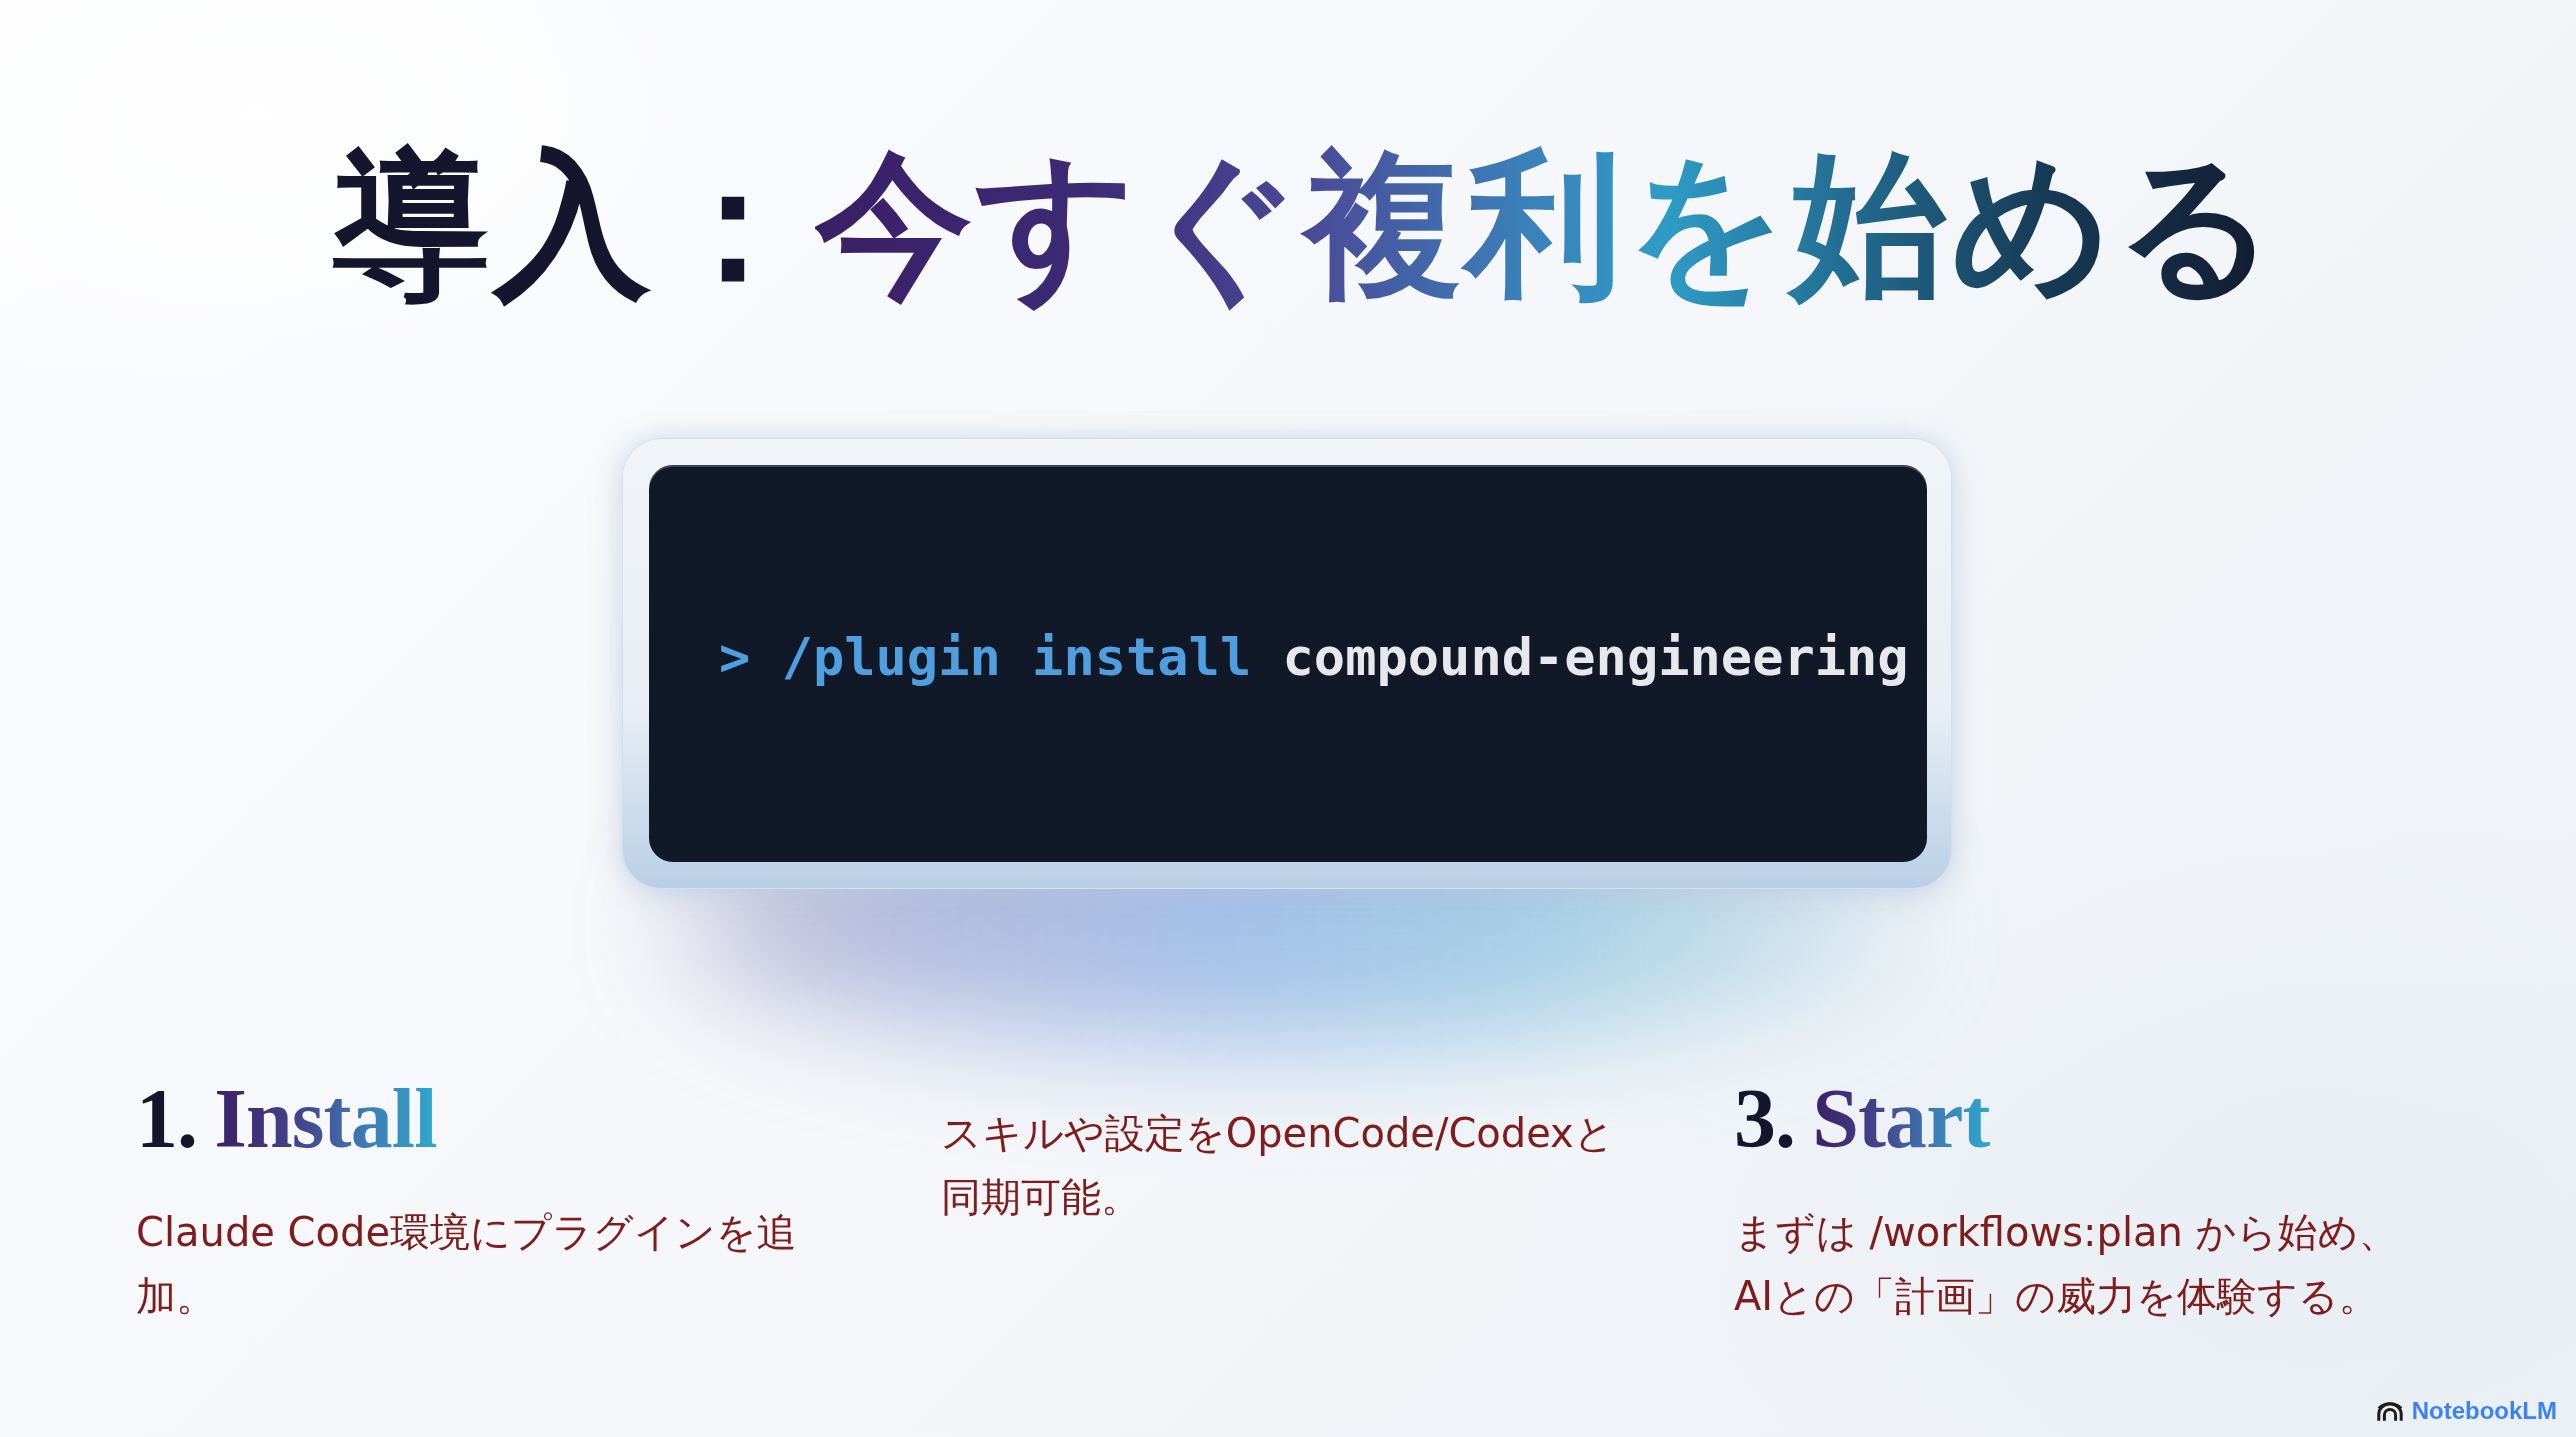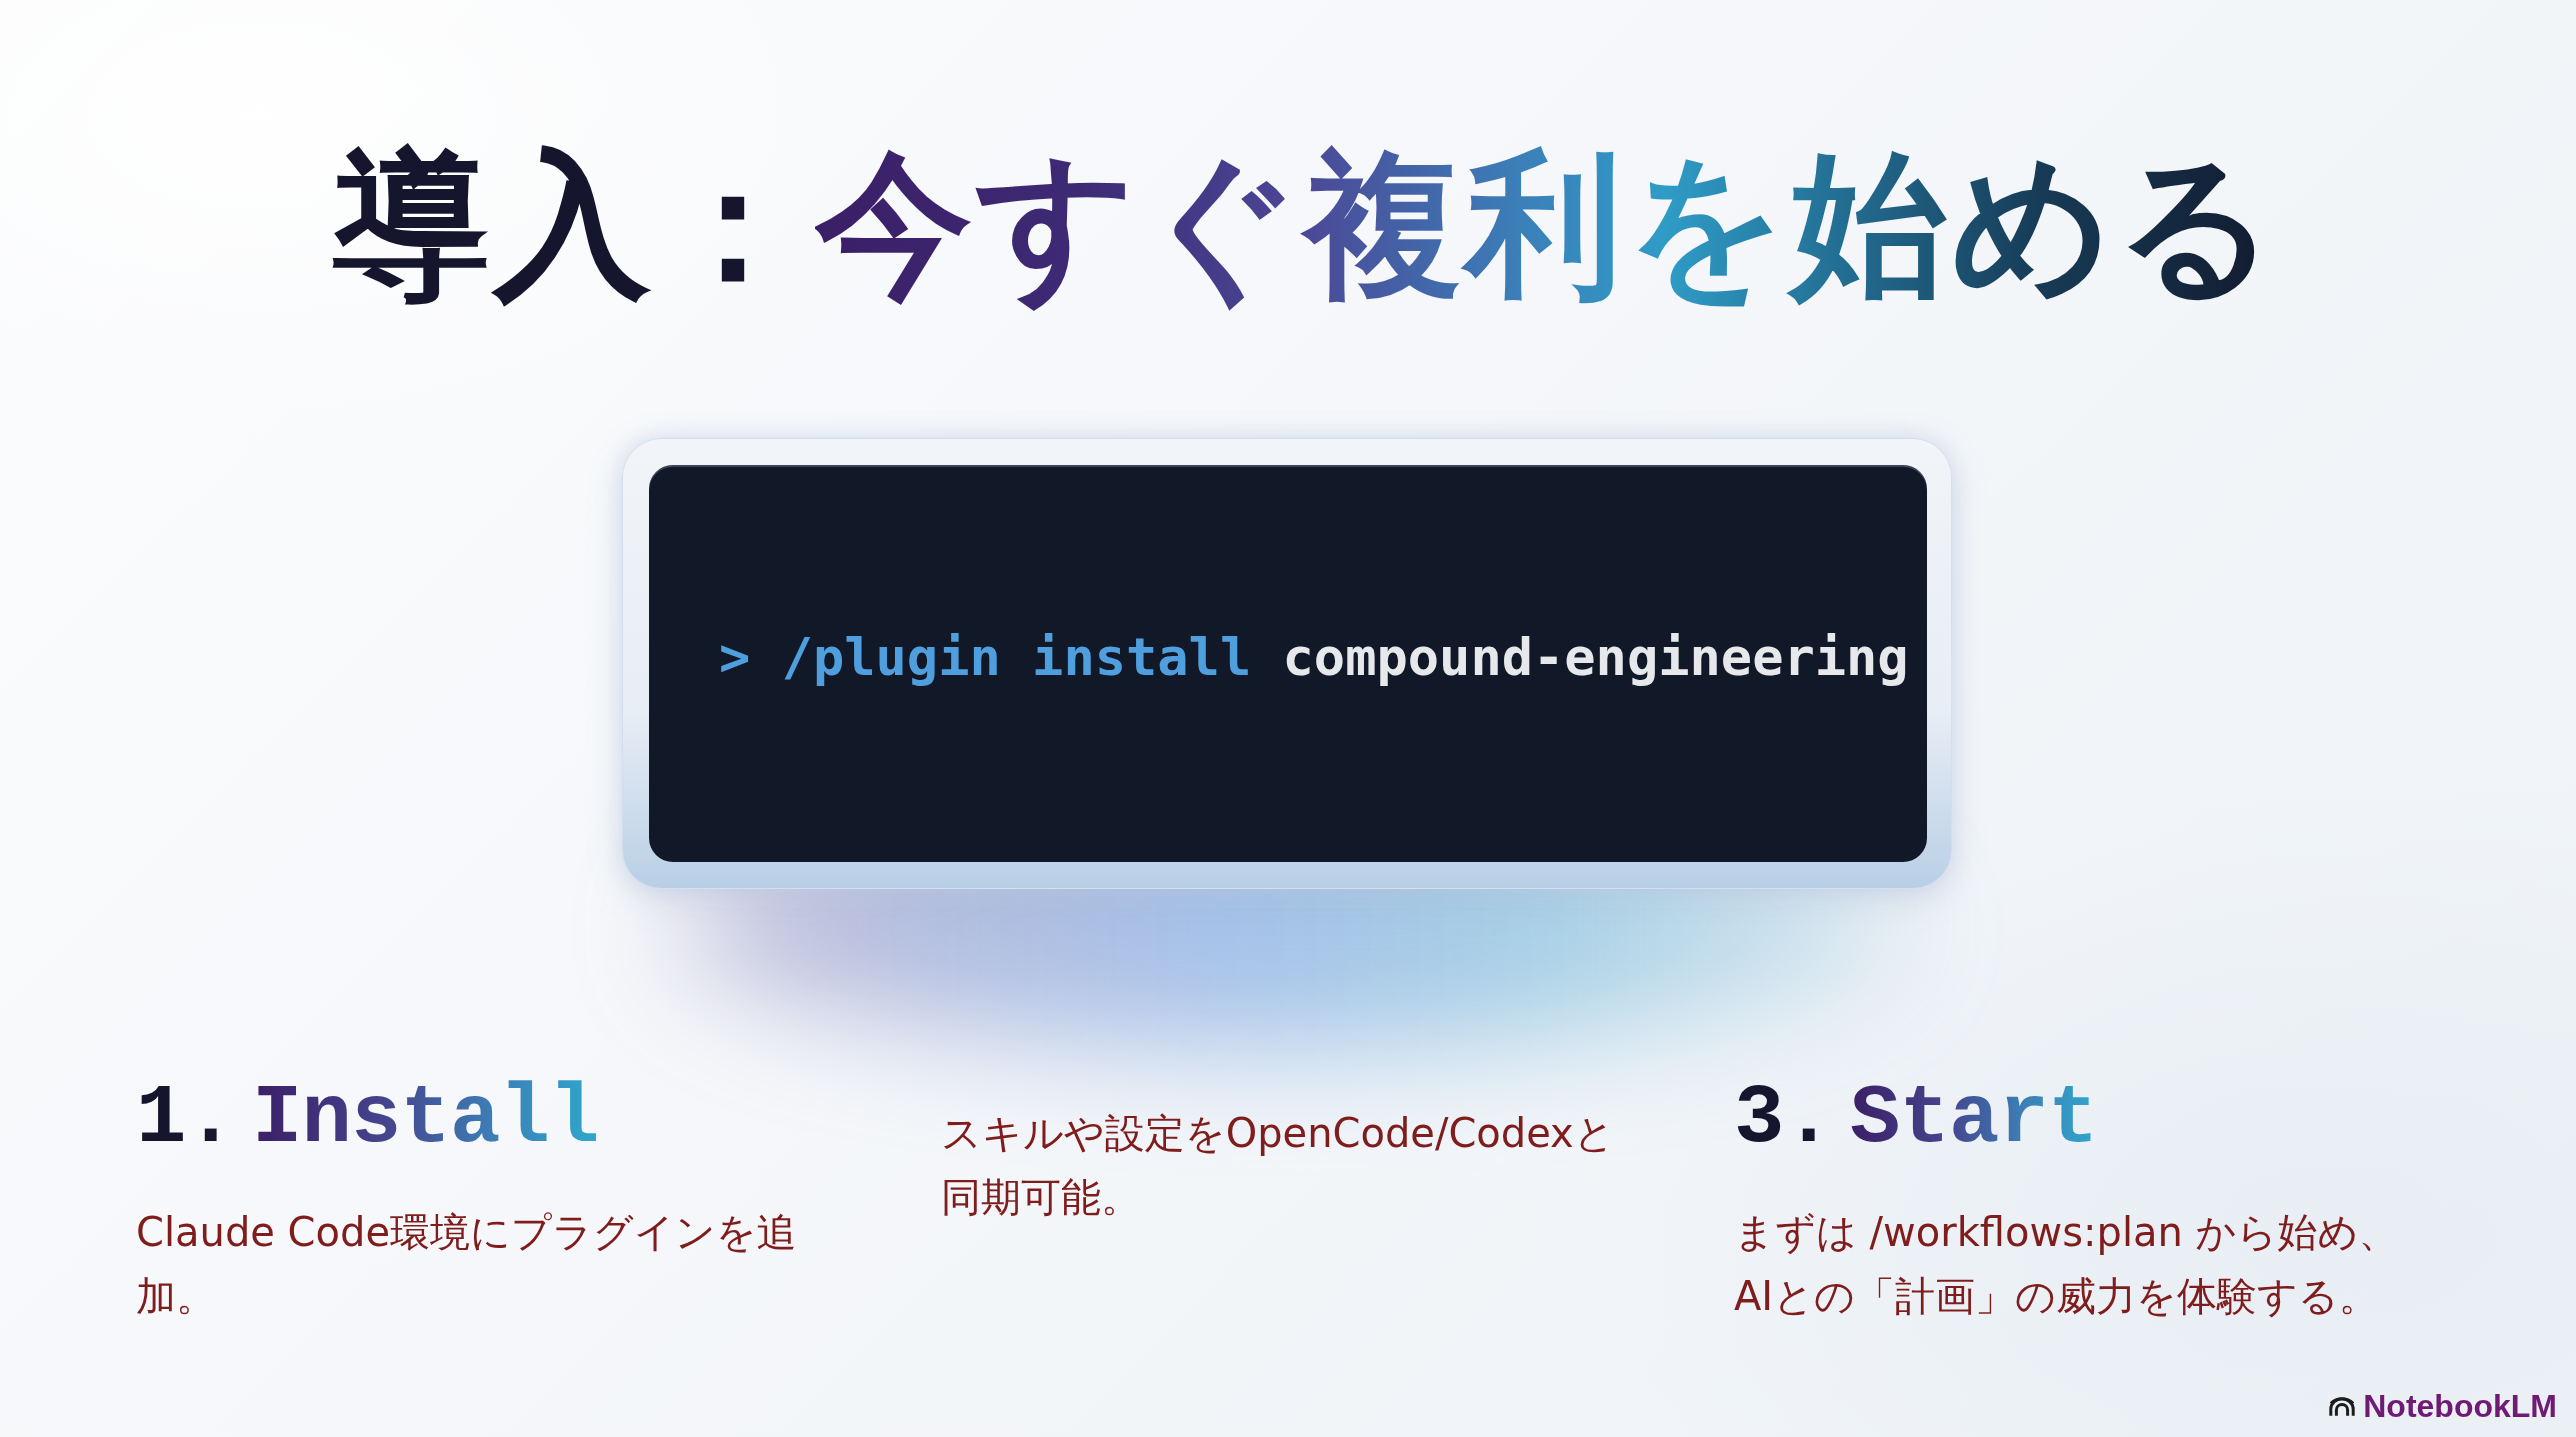--- a/index.html
+++ b/index.html
@@ -104,21 +104,21 @@
     
     .step {
       position: absolute;
       top: 1069px;
       width: 730px;
     }
     .step-1 { left: 136px; }
     .step-2 { left: 941px; }
     .step-3 { left: 1734px; }
     .step-heading {
-      font-family: Liberation Mono, monospace;
+      font-family: Liberation Serif, serif;
       font-weight: bold;
       font-size: 84px;
       line-height: 99px;
       white-space: nowrap;
       letter-spacing: -0.9px;
     }
     .step-num {
       color: #15152e;
       margin-right: 17px;
     }
@@ -139,22 +139,22 @@
 
     
     .watermark {
       position: absolute;
       right: 19px;
       bottom: 13px;
       display: flex;
       align-items: center;
       gap: 7.5px;
       font-family: "Liberation Sans", "DejaVu Sans", sans-serif;
-      font-size: 32px;
-      color: #701a75;
+      font-size: 24px;
+      color: #3b82f6;
       font-weight: bold;
     }
     .watermark svg { display: block; }
   </style>
 </head>
 <body>
 
 <div class="bg-vignette"></div>
 
 <h1 class="title" style="margin:0;padding-left:37px;">

